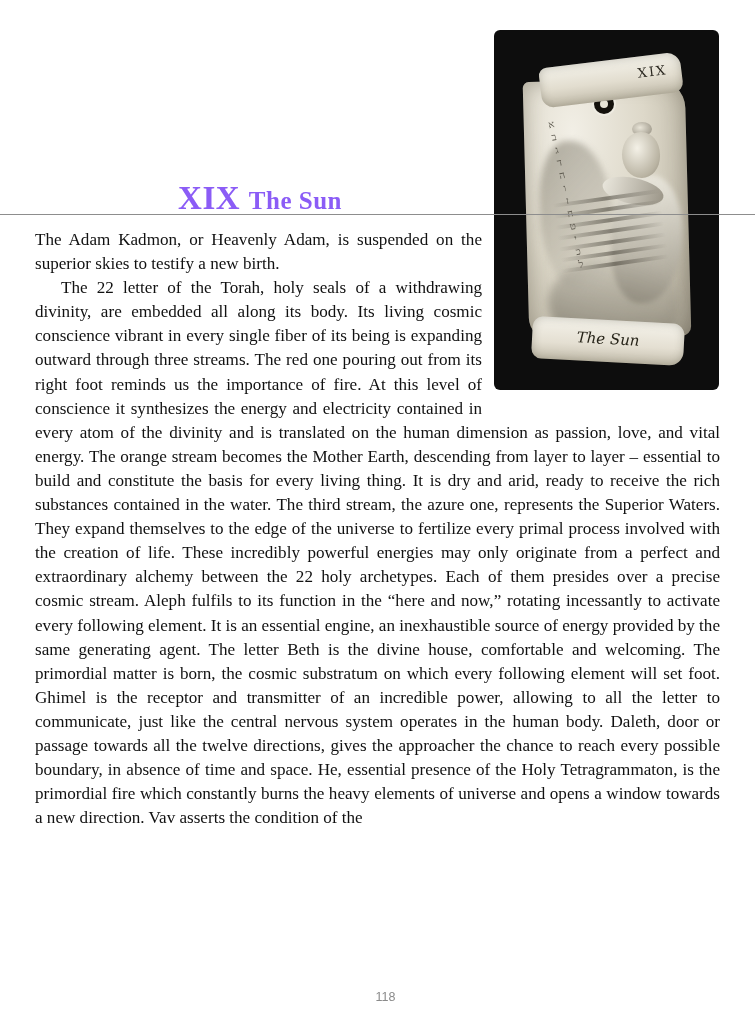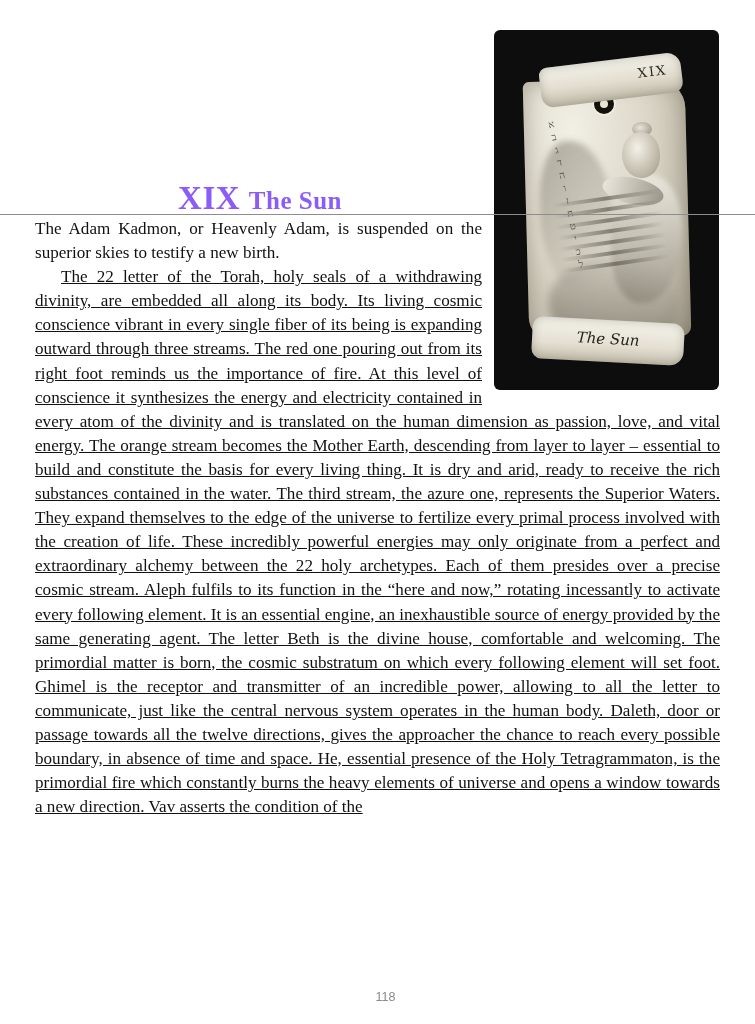--- a/index.html
+++ b/index.html
@@ -234,42 +234,41 @@
     top: 214px;
     left: 0;
     width: 755px;
     height: 1px;
     background: #8d8d8d;
   }
 
   
   .body-col {
     position: absolute;
-    top: 217px;
+    top: 228px;
     left: 35px;
     width: 685px;
     font-size: 17.1px;
     line-height: 24.1px;
     text-align: justify;
     text-justify: inter-word;
     hyphens: none;
   }
   .body-col .float-card {
     float: right;
     width: 238px;
     height: 180px;
     shape-outside: margin-box;
   }
   .body-col p {
     margin: 0;
     text-indent: 0;
   }
   .body-col p.indent {
     text-indent: 26px;
-    text-decoration: underline;
   }
 
   .folio {
     position: absolute;
     top: 990px;
     left: 8px;
     width: 755px;
     text-align: center;
     font-size: 12.5px;
     color: #8a8a8a;

